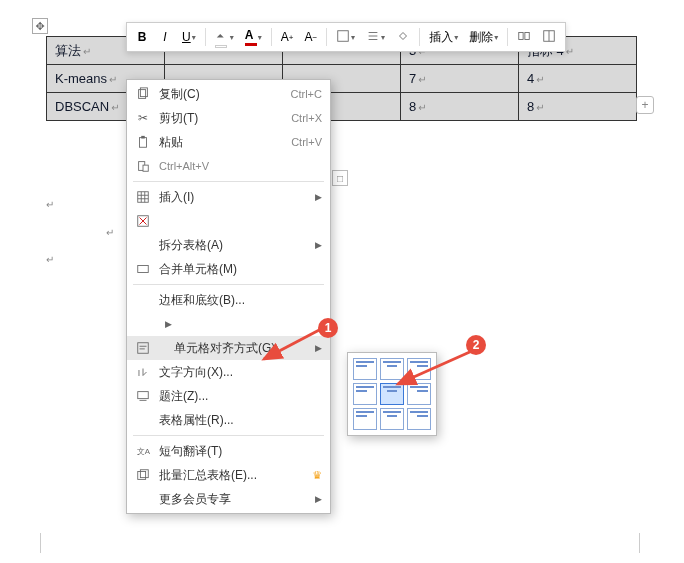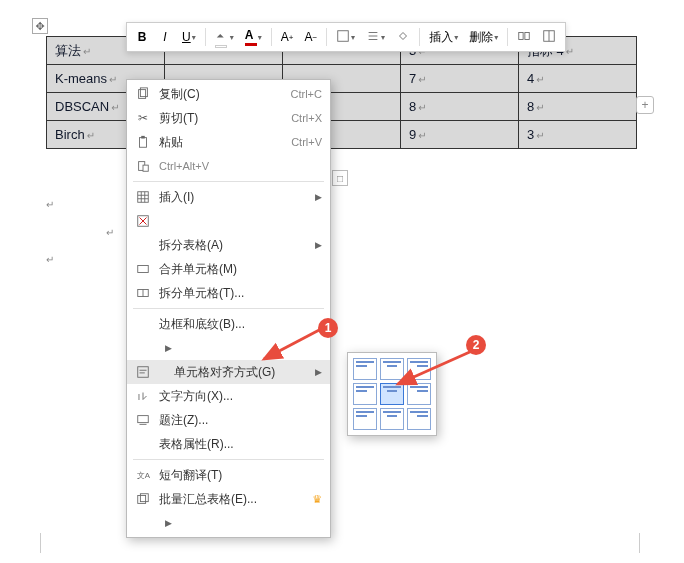--- a/index.html
+++ b/index.html
@@ -197,27 +197,20 @@
     <td><span>7</span><span class="paragraph-mark"></span></td>
     <td><span>4</span><span class="paragraph-mark"></span></td>
   </tr>
   <tr>
     <td><span>DBSCAN</span><span class="paragraph-mark"></span></td>
     <td></td>
         <td></td>
     <td><span>8</span><span class="paragraph-mark"></span></td>
     <td><span>8</span><span class="paragraph-mark"></span></td>
   </tr>
-  <tr>
-    <td><span>Birch</span><span class="paragraph-mark"></span></td>
-    <td></td>
-        <td></td>
-    <td><span>9</span><span class="paragraph-mark"></span></td>
-    <td><span>3</span><span class="paragraph-mark"></span></td>
-  </tr>
 </tbody>
   </table>
 
 <div class="table-handle">+</div>
 <div class="table-resize">□</div>
 
 <span class="stray-mark" style="left:46px; top:199px;">↵</span>
 <span class="stray-mark" style="left:46px; top:254px;">↵</span>
 <span class="stray-mark" style="left:106px; top:227px;">↵</span>
 
@@ -360,29 +353,20 @@
     <span class="ctx-arrow">▶</span>
   </div>
   <div class="ctx-item">
     <span class="ctx-icon">
         <svg class="icon" viewBox="0 0 16 16">
           <rect x="2" y="4" width="12" height="8" fill="none" stroke="#666"></rect>
         </svg>
       </span>
     <span class="ctx-label">合并单元格(M)</span>
   </div>
-  <div class="ctx-item">
-    <span class="ctx-icon">
-        <svg class="icon" viewBox="0 0 16 16">
-          <rect x="2" y="4" width="12" height="8" fill="none" stroke="#666"></rect>
-          <line x1="8" y1="4" x2="8" y2="12" stroke="#666"></line>
-        </svg>
-      </span>
-    <span class="ctx-label">拆分单元格(T)...</span>
-  </div>
   <div class="ctx-sep"></div>
   <div class="ctx-item">
     <span class="ctx-icon"></span>
     <span class="ctx-label">边框和底纹(B)...</span>
   </div>
   <div class="ctx-item">
     <span class="ctx-icon"></span>
     <span class="ctx-arrow">▶</span>
   </div>
   <div class="ctx-item hl">
@@ -432,20 +416,21 @@
         <svg class="icon" viewBox="0 0 16 16">
           <rect x="2" y="4" width="9" height="9" fill="none" stroke="#666"></rect>
           <rect x="5" y="2" width="9" height="9" fill="none" stroke="#666"></rect>
         </svg>
       </span>
     <span class="ctx-label">批量汇总表格(E)...</span>
     <span class="crown">♛</span>
   </div>
   <div class="ctx-item">
     <span class="ctx-icon"></span>
+    <span class="ctx-label">更多会员专享</span>
     <span class="ctx-arrow">▶</span>
   </div>
 </div>
 
 <div class="align-grid">
   <div class="align-cell al-t">
       <div class="align-lines al-l">
         <span class="align-line" style="width:100%"></span>
         <span class="align-line" style="width:60%"></span>
       </div>

